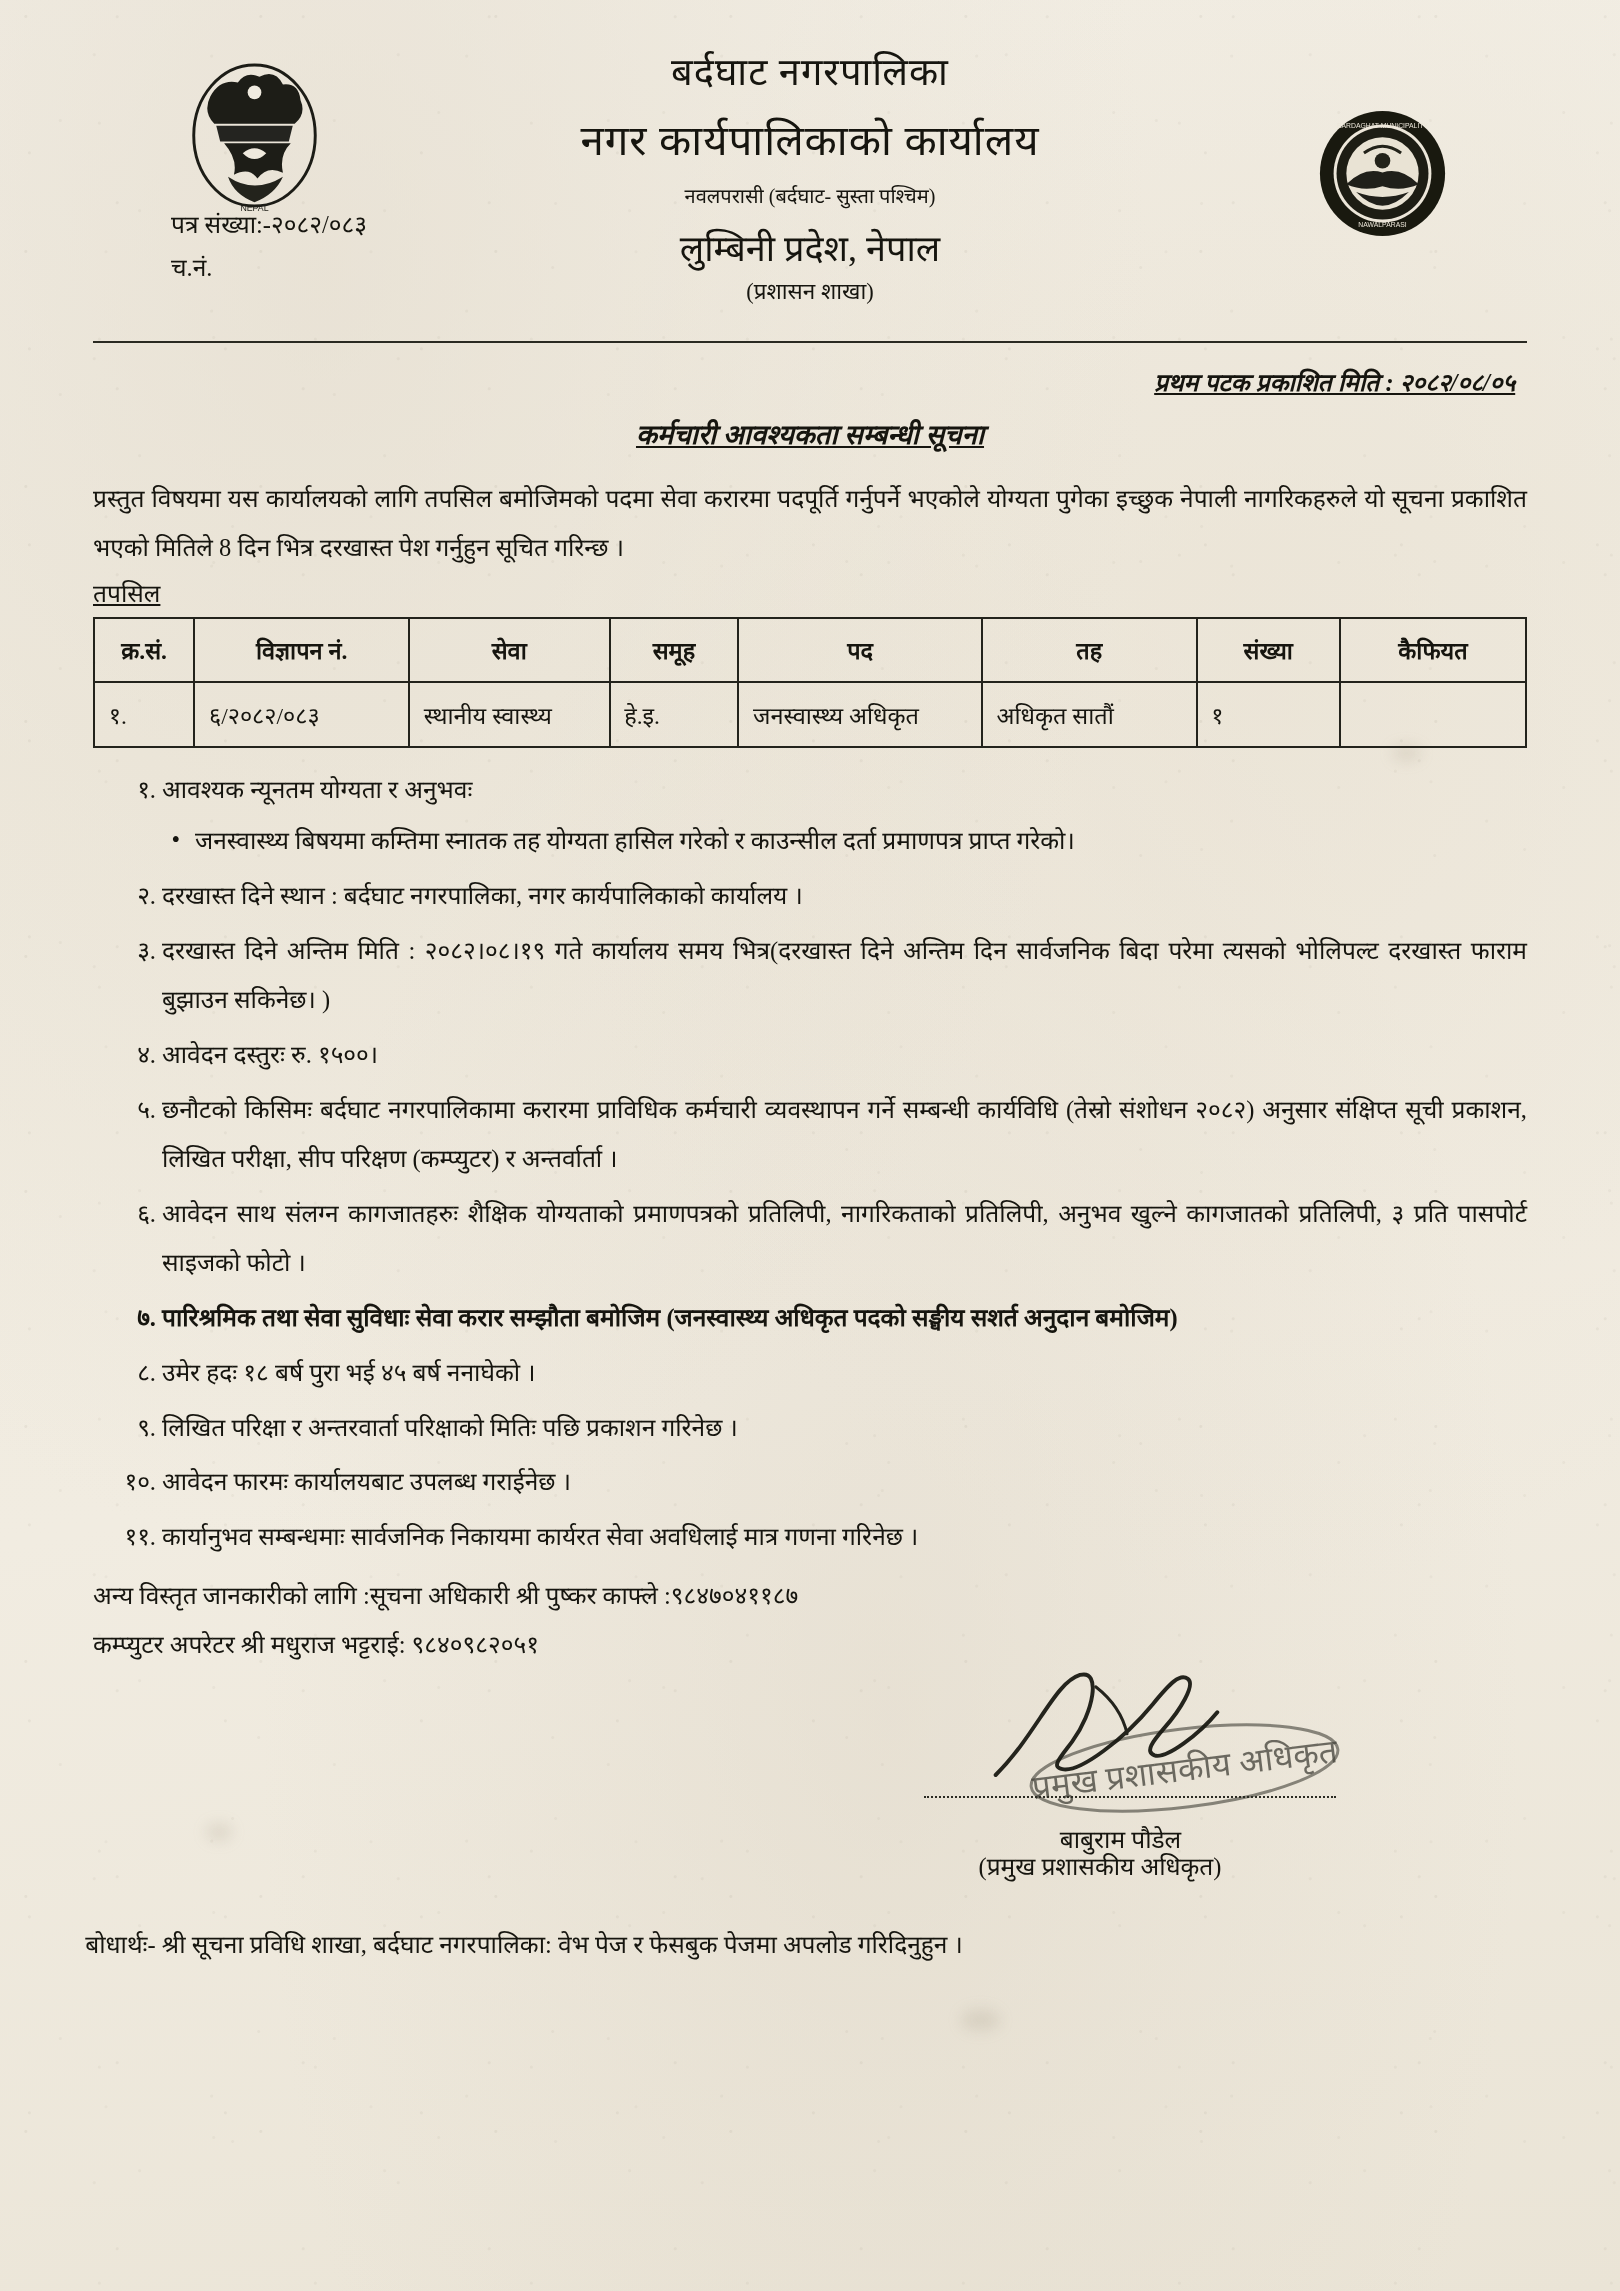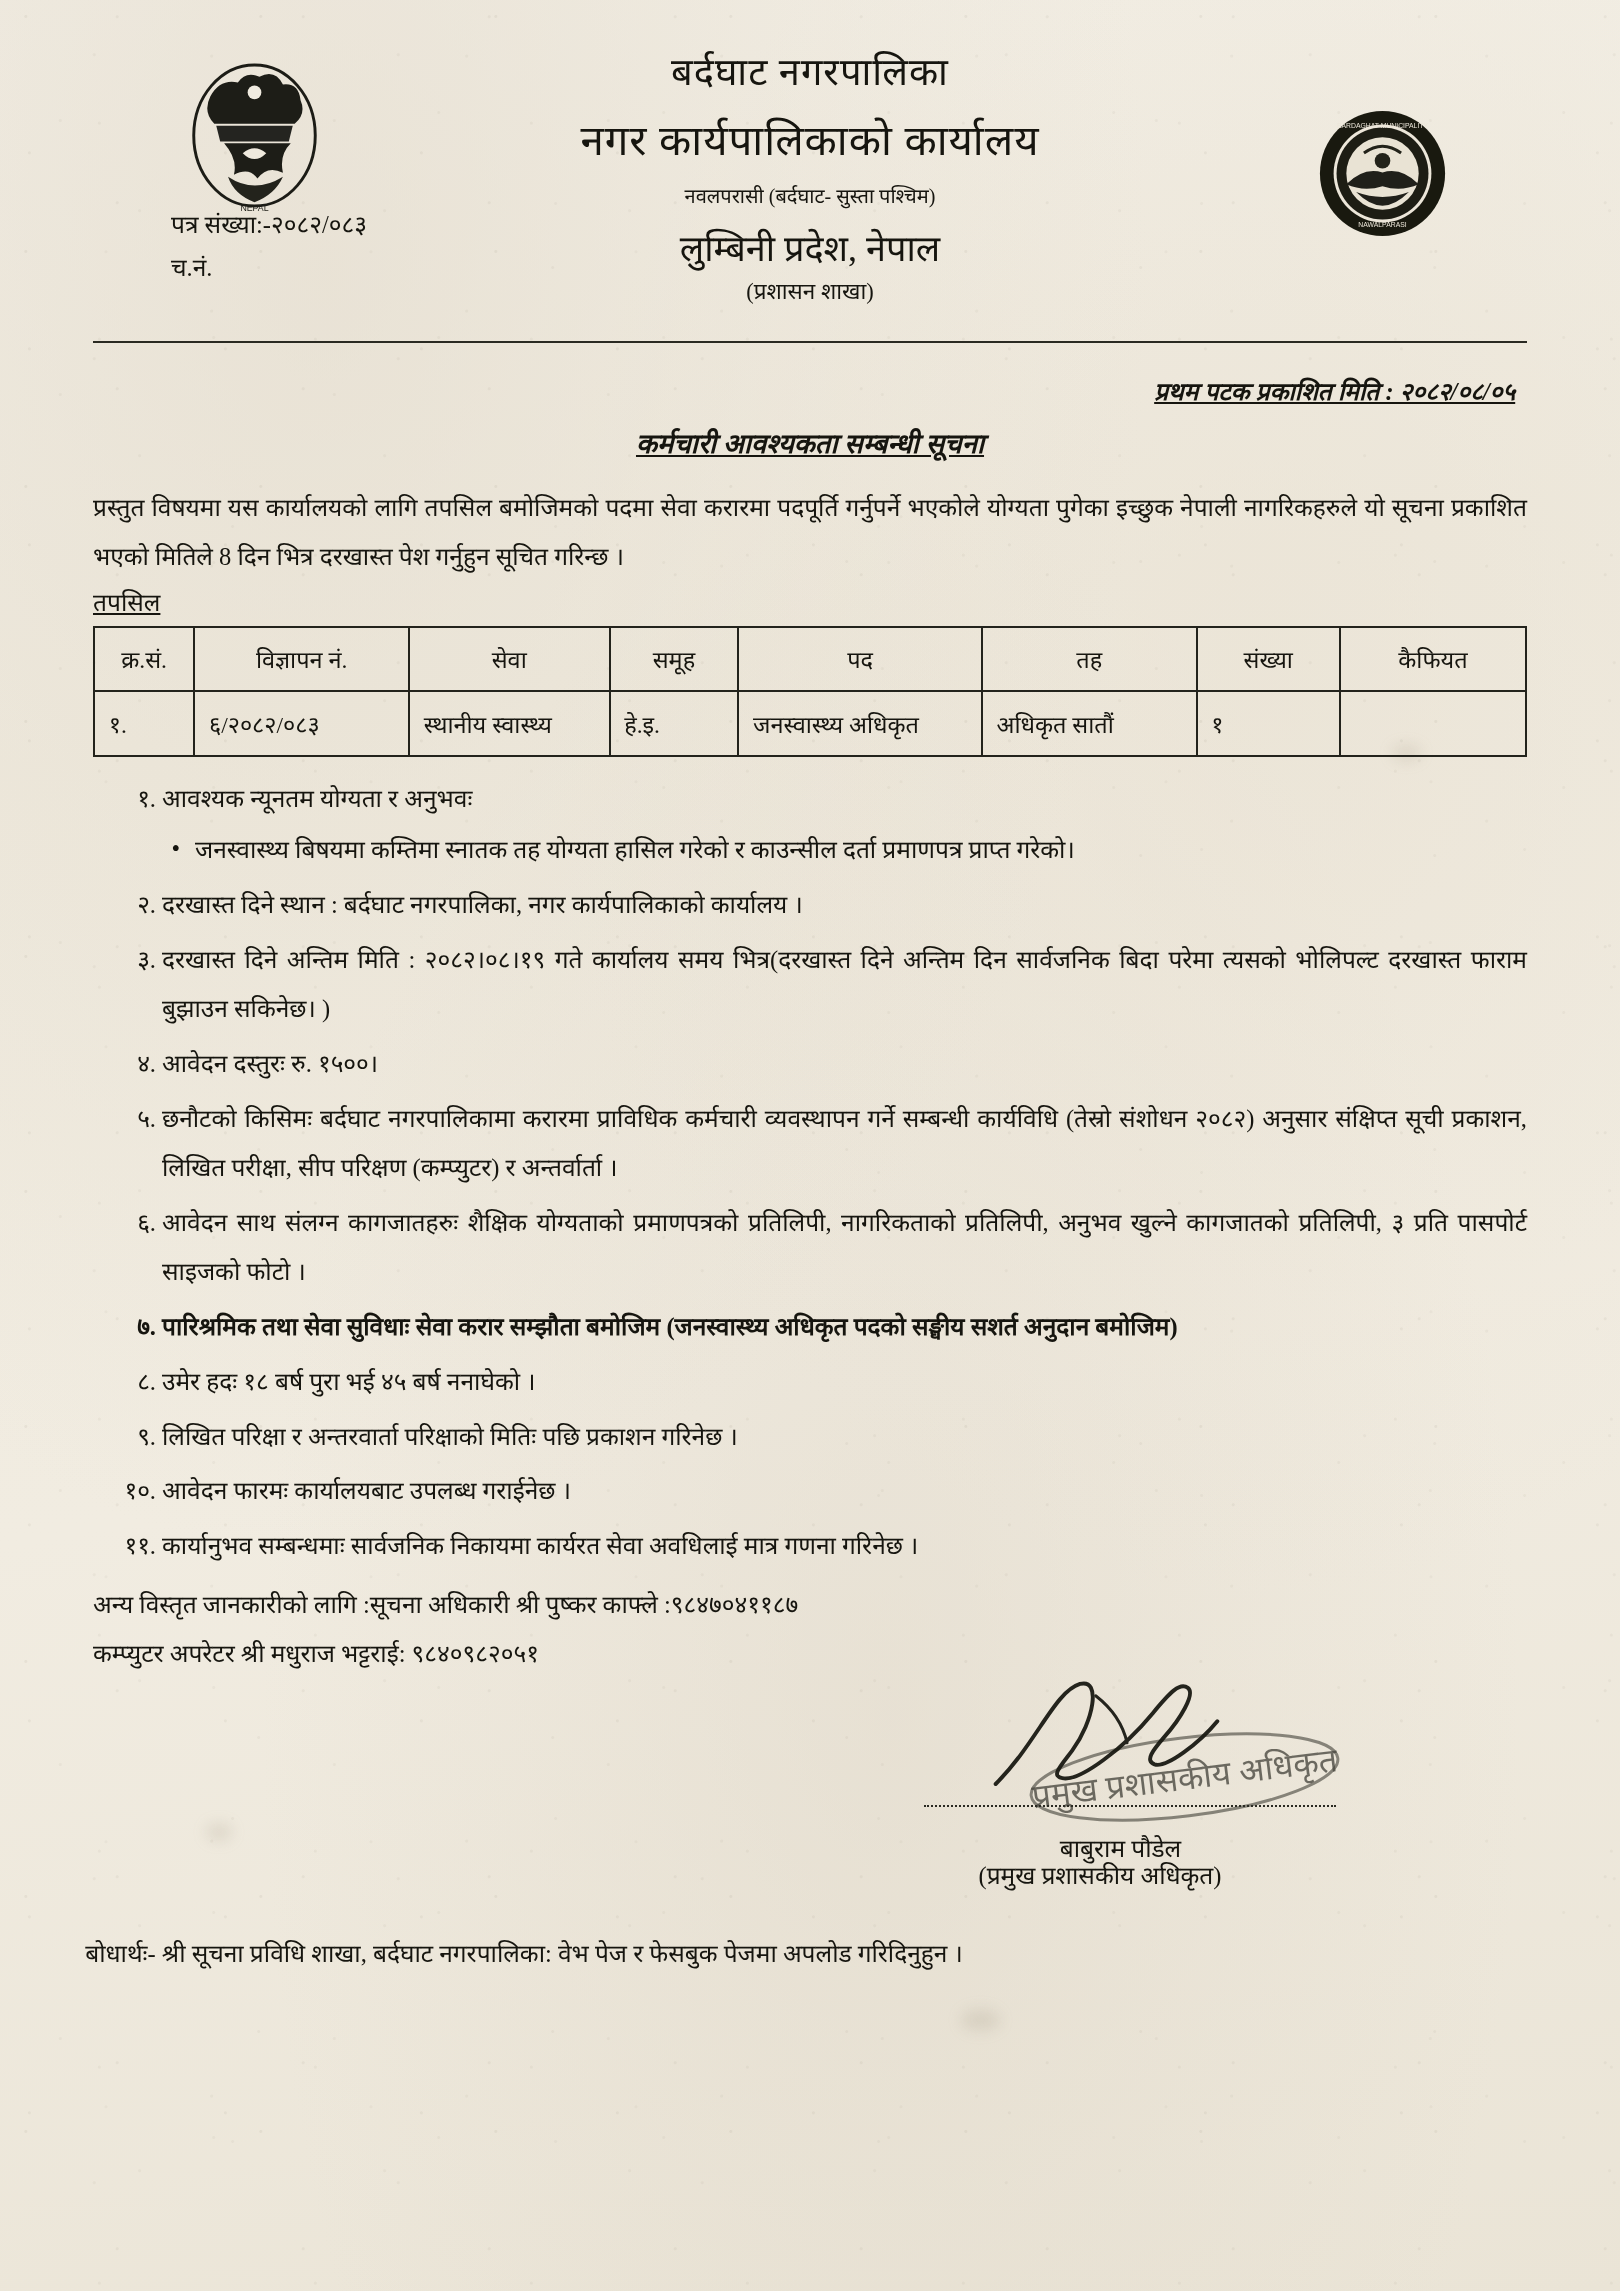--- a/index.html
+++ b/index.html
@@ -107,21 +107,21 @@
     border: 0;
     border-top: 2px solid #2a2a22;
     margin: 7.8px 0 0 0;
   }
   .pub-date {
     text-align: right;
     font-size: 24.5px;
     font-style: italic;
     font-weight: bold;
     text-decoration: underline;
-    margin-top: 31px;
+    margin-top: 22px;
     padding-right: 11.8px;
   }
   .subject {
     text-align: center;
     font-size: 27.4px;
     font-style: italic;
     font-weight: bold;
     text-decoration: underline;
     margin: 17.6px 0 21.6px 0;
   }
@@ -143,21 +143,21 @@
     border-collapse: collapse;
     font-size: 23.5px;
   }
   table.tapsil th, table.tapsil td {
     border: 2px solid #23231c;
     padding: 9.8px 7.8px;
     text-align: center;
     font-weight: normal;
     height: 43px;
   }
-  table.tapsil th { font-weight: normal; }
+  table.tapsil th { font-weight: bold; }
   table.tapsil td.left, table.tapsil th.left { text-align: left; padding-left: 13.7px; }
 
   
   ol.items {
     list-style: none;
     margin: 17.6px 0 0 0;
     padding: 0 0 0 69px;
     font-size: 24.5px;
   }
   ol.items > li {

